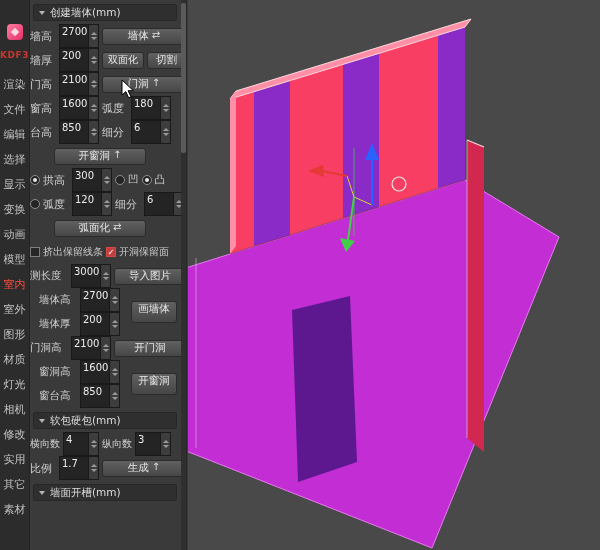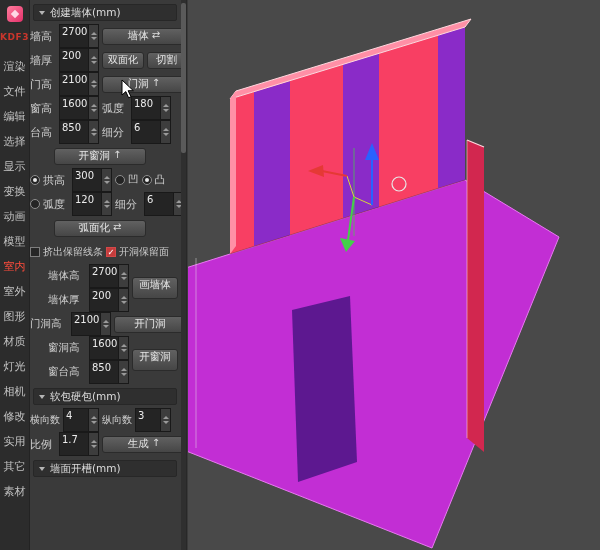--- a/index.html
+++ b/index.html
@@ -1,19 +1,19 @@
 <!DOCTYPE html>
 <html><head>
 <meta charset="utf-8">
 <style>
 *{margin:0;padding:0;box-sizing:border-box}
 html,body{width:600px;height:550px;overflow:hidden}
 body{position:relative;background:#3a3a3a;font-family:"DejaVu Sans",sans-serif;font-size:11px;color:#ccc}
 
-.sidebar{position:absolute;left:0;top:0;width:30px;height:100%;background:#2c2c2c;border-right:1px solid #232323;display:flex;flex-direction:column;align-items:center;padding-top:6px}
+.sidebar{position:absolute;left:0;top:0;width:30px;height:100%;background:#2c2c2c;border-right:1px solid #232323;display:flex;flex-direction:column;align-items:center;padding-top:24px}
 .logo{width:16px;height:16px;border-radius:4px;background:linear-gradient(135deg,#ff7d9d,#e3306a);display:flex;align-items:center;justify-content:center;flex:none}
 .logo i{width:6px;height:6px;background:#ffe6ee;transform:rotate(45deg);display:block;opacity:.9}
 .brand{color:#c9362c;font-weight:bold;font-size:9px;margin:10px 0 12px;letter-spacing:.5px}
 .side-item{height:25px;line-height:25px;color:#c2c2c2;font-size:11px;cursor:default;white-space:nowrap}
 .side-item.active{color:#ff4c3c}
 
 .panel{position:absolute;left:30px;top:0;width:157px;height:100%;background:#3a3a3a;border-right:1px solid #282828}
 .pscroll{position:absolute;right:0;top:0;width:5px;height:100%;background:#2f2f2f}
 .pthumb{position:absolute;left:0;top:3px;width:5px;height:150px;background:#5a5a5a;border-radius:2px}
 .hd{height:17px;margin:4px 9px 3px 3px;background:#2f2f2f;border:1px solid #272727;border-radius:2px;display:flex;align-items:center;gap:5px;padding:0 5px;color:#dcdcdc;font-size:10.5px}
@@ -27,21 +27,21 @@
 .spc{width:36px}
 .v{flex:1;padding:1px 2px;color:#ececec;font-size:10px;overflow:hidden;white-space:nowrap}
 .ar{width:10px;background:#3d3d3d;border-left:1px solid #191919;display:flex;flex-direction:column;align-items:center;justify-content:center;gap:2px;flex:none}
 .tu{width:0;height:0;border-left:3px solid transparent;border-right:3px solid transparent;border-bottom:3.5px solid #9a9a9a}
 .td{width:0;height:0;border-left:3px solid transparent;border-right:3px solid transparent;border-top:3.5px solid #9a9a9a}
 .b{height:17px;background:linear-gradient(#616161,#464646);border:1px solid #2b2b2b;border-radius:3px;color:#e6e6e6;font-family:inherit;font-size:10.5px;display:flex;align-items:flex-start;justify-content:center;gap:3px;padding:0 5px;cursor:default;flex:none;white-space:nowrap}
 .b .ic{font-size:10px;color:#dedede}
 .grow{flex:1;min-width:0}
 .tall{height:22px;width:46px}
 .wide{width:92px;margin-left:24px}
-.pair{height:48px;padding:0 18px;display:flex;align-items:center;gap:3px}
+.pair{height:48px;padding:0 9px;display:flex;align-items:center;gap:3px}
 .col{display:flex;flex-direction:column;flex:1}
 .col .r{padding:0}
 .rd{width:10px;height:10px;border-radius:50%;border:1px solid #8e8e8e;background:#242424;flex:none;position:relative}
 .rd.on::after{content:"";position:absolute;left:2px;top:2px;width:4px;height:4px;border-radius:50%;background:#e6e6e6}
 .ck{width:10px;height:10px;border:1px solid #7e7e7e;background:#262626;flex:none;font-size:8.5px;line-height:9px;text-align:center;color:#fff}
 .ck.on{background:#c43c3c;border-color:#d44848}
 .small{font-size:10px;white-space:nowrap}
 .rl{font-size:10.5px;color:#cfcfcf;white-space:nowrap}
 
 .viewport{position:absolute;left:188px;top:0;right:0;bottom:0;background:#494949}
@@ -218,20 +218,33 @@
   </div>
 
   <div class="r">
     <span class="ck"></span>
     <span class="small">挤出保留线条</span>
     <span class="ck on">✓</span>
     <span class="small">开洞保留面</span>
   </div>
 
 
+  <div class="r">
+    <span class="l3">测长度</span>
+    <div class="sp">
+      <span class="v">3000</span>
+      <span class="ar">
+          <i class="tu"></i>
+          <i class="td"></i>
+        </span>
+    </div>
+    <button class="b grow">
+      <span>导入图片</span>
+    </button>
+  </div>
 
   <div class="pair">
     <div class="col">
       <div class="r">
         <span class="l3">墙体高</span>
         <div class="sp">
           <span class="v">2700</span>
           <span class="ar">
               <i class="tu"></i>
               <i class="td"></i>

